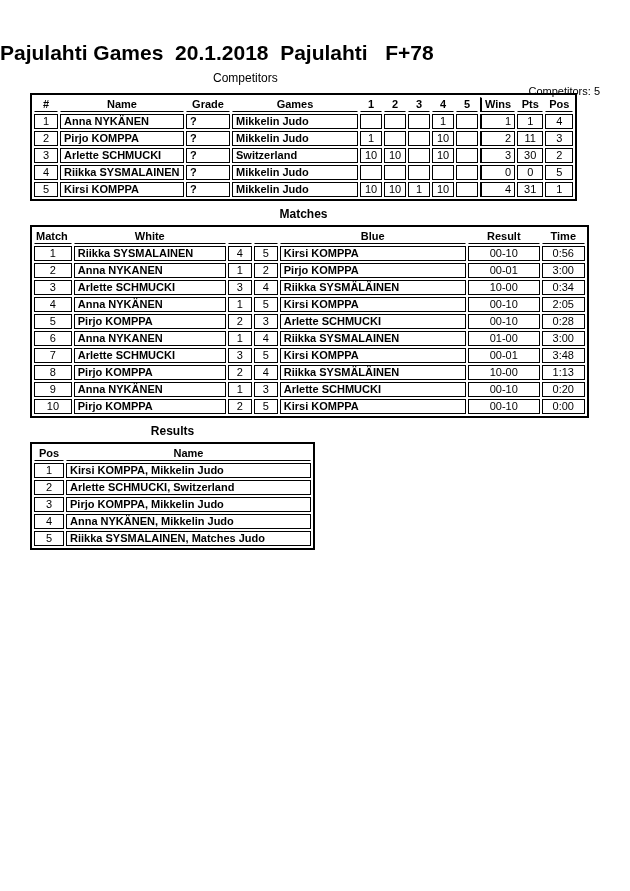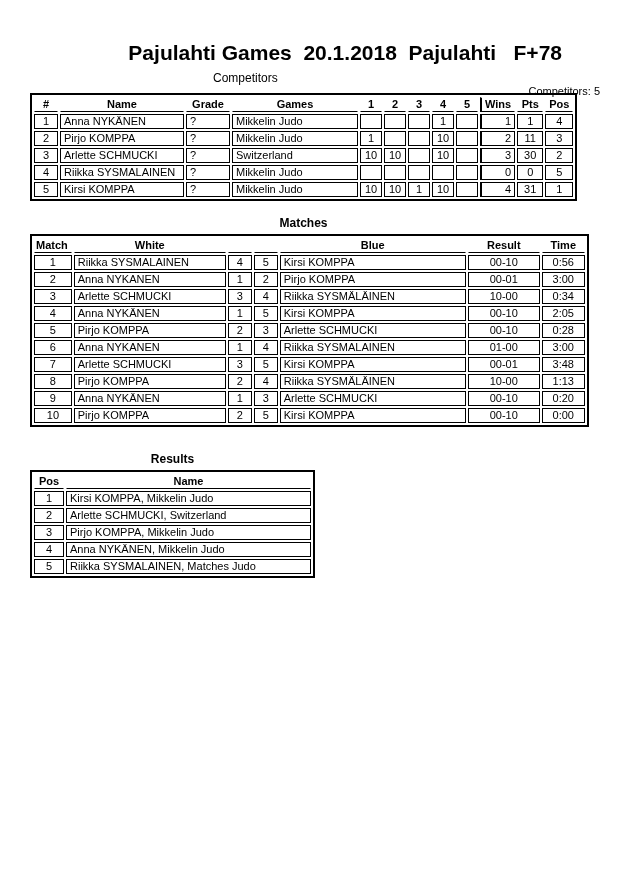--- a/index.html
+++ b/index.html
@@ -5,21 +5,21 @@
   * { margin:0; padding:0; box-sizing:border-box; }
   html,body { background:#fff; }
   body {
     width:630px; height:891px; overflow:hidden;
     font-family:"Liberation Sans", sans-serif;
     color:#000;
   }
   .page-title {
     margin-top:41px;
     width:562px;
-    text-align:right;
+    text-align:left;
     font-size:21px;
     font-weight:bold;
     white-space:pre;
     letter-spacing:0px;
   }
   .sub-row { position:relative; height:15px; margin-top:6px; }
   .section-label-competitors {
     position:absolute; left:213px; top:0;
     font-size:12px; font-weight:normal;
   }
@@ -43,31 +43,31 @@
     overflow:hidden;
     white-space:nowrap;
   }
   thead th {
     border:1px solid transparent;
     border-bottom:1px solid #000;
     font-weight:bold;
     text-align:center;
   }
   tbody td { border:1px solid #000; }
-  .al { text-align:left; }
+  .al { text-align:left;font-weight:bold; }
   .ac { text-align:center; }
   .sep { border-left:2px solid #000 !important;text-align:right; }
   .th-flush { text-align:left; padding-left:1px; }
   .comp-table { margin-top:7px; }
   .section-title {
     font-weight:bold; font-size:12px; text-align:center;
   }
-  .matches-title { width:547px; margin-left:30px; margin-top:15px; }
+  .matches-title { width:547px; margin-left:30px; margin-top:6px; }
   .matches-table { margin-top:4px; }
-  .results-title { width:285px; margin-left:30px; margin-top:25px; }
+  .results-title { width:285px; margin-left:30px; margin-top:6px; }
   .results-table { margin-top:4px; }
 </style>
 </head>
 <body>
 
 <div class="page-title">Pajulahti Games  20.1.2018  Pajulahti   F+78</div>
 
 <div class="sub-row">
   <span class="section-label-competitors">Competitors</span>
   <span class="competitors-count">Competitors: 5</span>

